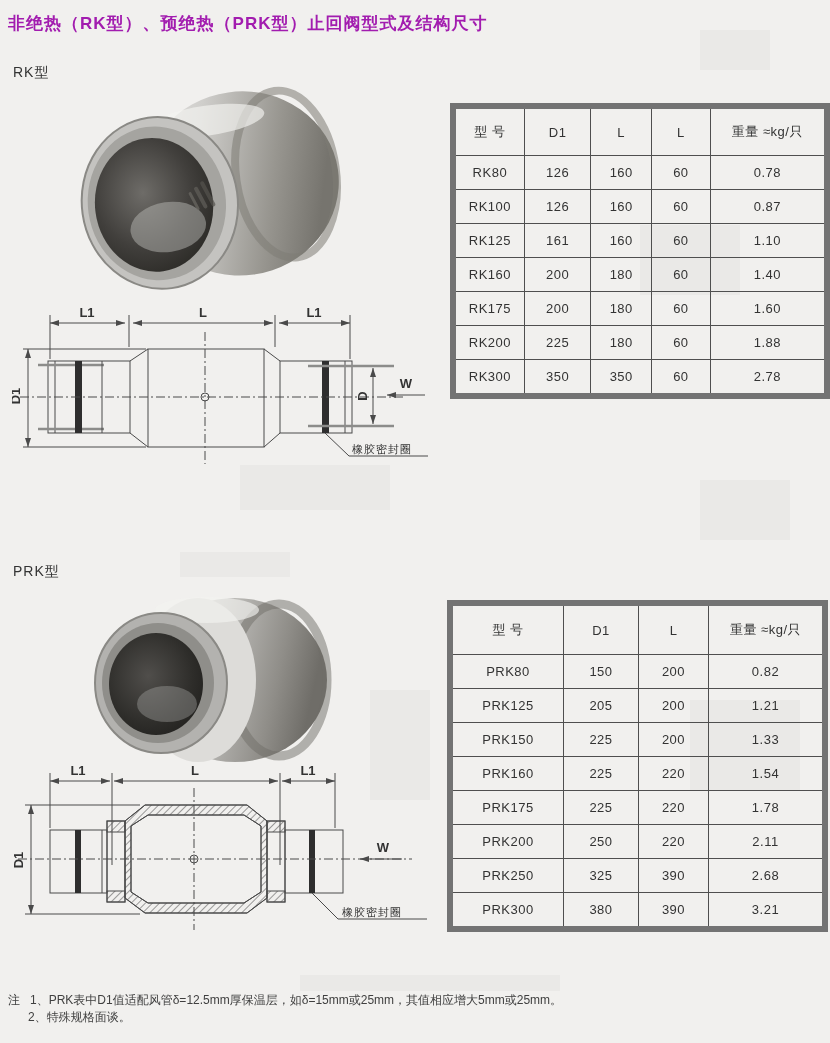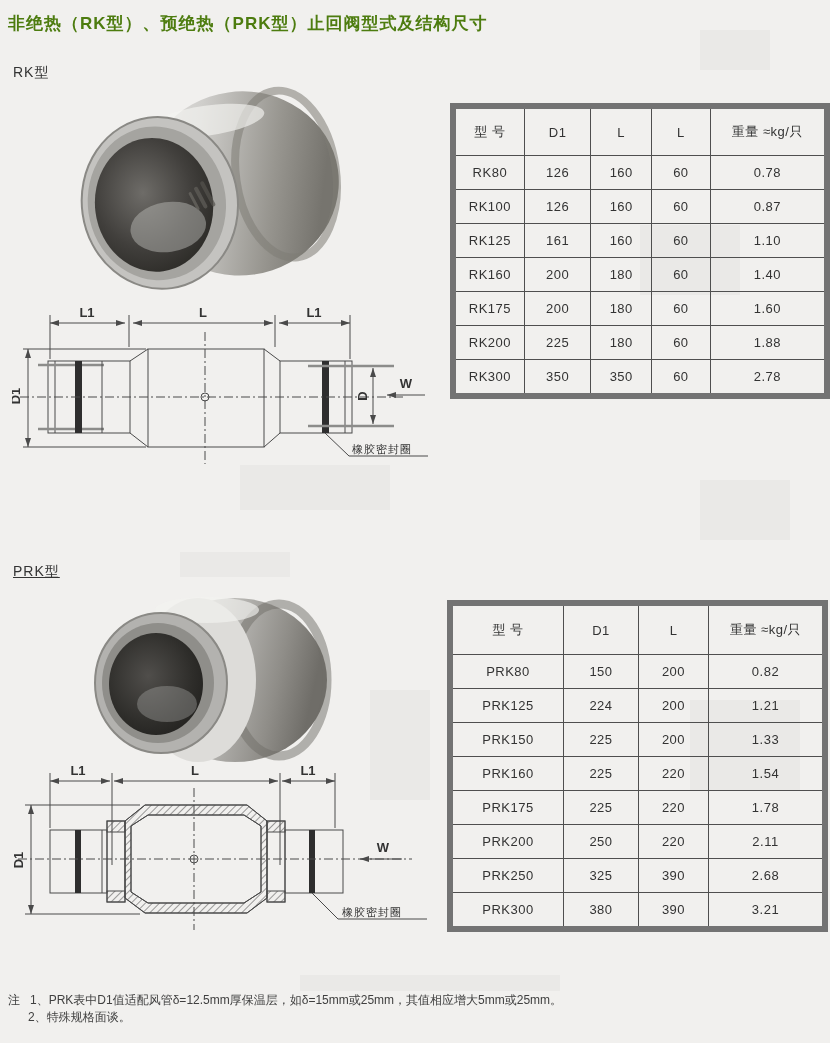--- a/index.html
+++ b/index.html
@@ -6,25 +6,25 @@
   body{
     width:830px;height:1043px;position:relative;overflow:hidden;
     background:#f1f0ee;
     font-family:"Liberation Sans","DejaVu Sans",sans-serif;
     color:#3a3a3a;
   }
   .page{position:absolute;inset:0;}
   .spot{position:absolute;background:rgba(90,90,90,0.045);pointer-events:none;}
   .title{
     position:absolute;left:8px;top:12px;
-    font-size:17px;font-weight:bold;letter-spacing:1px;color:#4d7c0f;
+    font-size:17px;font-weight:bold;letter-spacing:1px;color:#a21caf;
   }
   .section-label{position:absolute;font-size:14px;color:#333;letter-spacing:1px;}
   .lbl-rk{left:13px;top:64px;}
-  .lbl-prk{left:13px;top:563px;text-decoration:underline;}
+  .lbl-prk{left:13px;top:563px;}
   .photo,.drawing{position:absolute;}
   .ph-rk{left:52px;top:84px;}
   .ph-prk{left:55px;top:588px;}
   .dr-rk{left:12px;top:302px;}
   .dr-prk{left:12px;top:760px;}
   table.data-table{
     position:absolute;border-collapse:collapse;
     border:6px solid #737373;background:transparent;
   }
   .tbl-rk{left:450px;top:103px;}
@@ -317,21 +317,21 @@
       </thead>
       <tbody>
         <tr>
           <td>PRK80</td>
           <td>150</td>
           <td>200</td>
           <td>0.82</td>
         </tr>
         <tr>
           <td>PRK125</td>
-          <td>224</td>
+          <td>205</td>
           <td>200</td>
           <td>1.21</td>
         </tr>
         <tr>
           <td>PRK150</td>
           <td>225</td>
           <td>200</td>
           <td>1.33</td>
         </tr>
         <tr>

